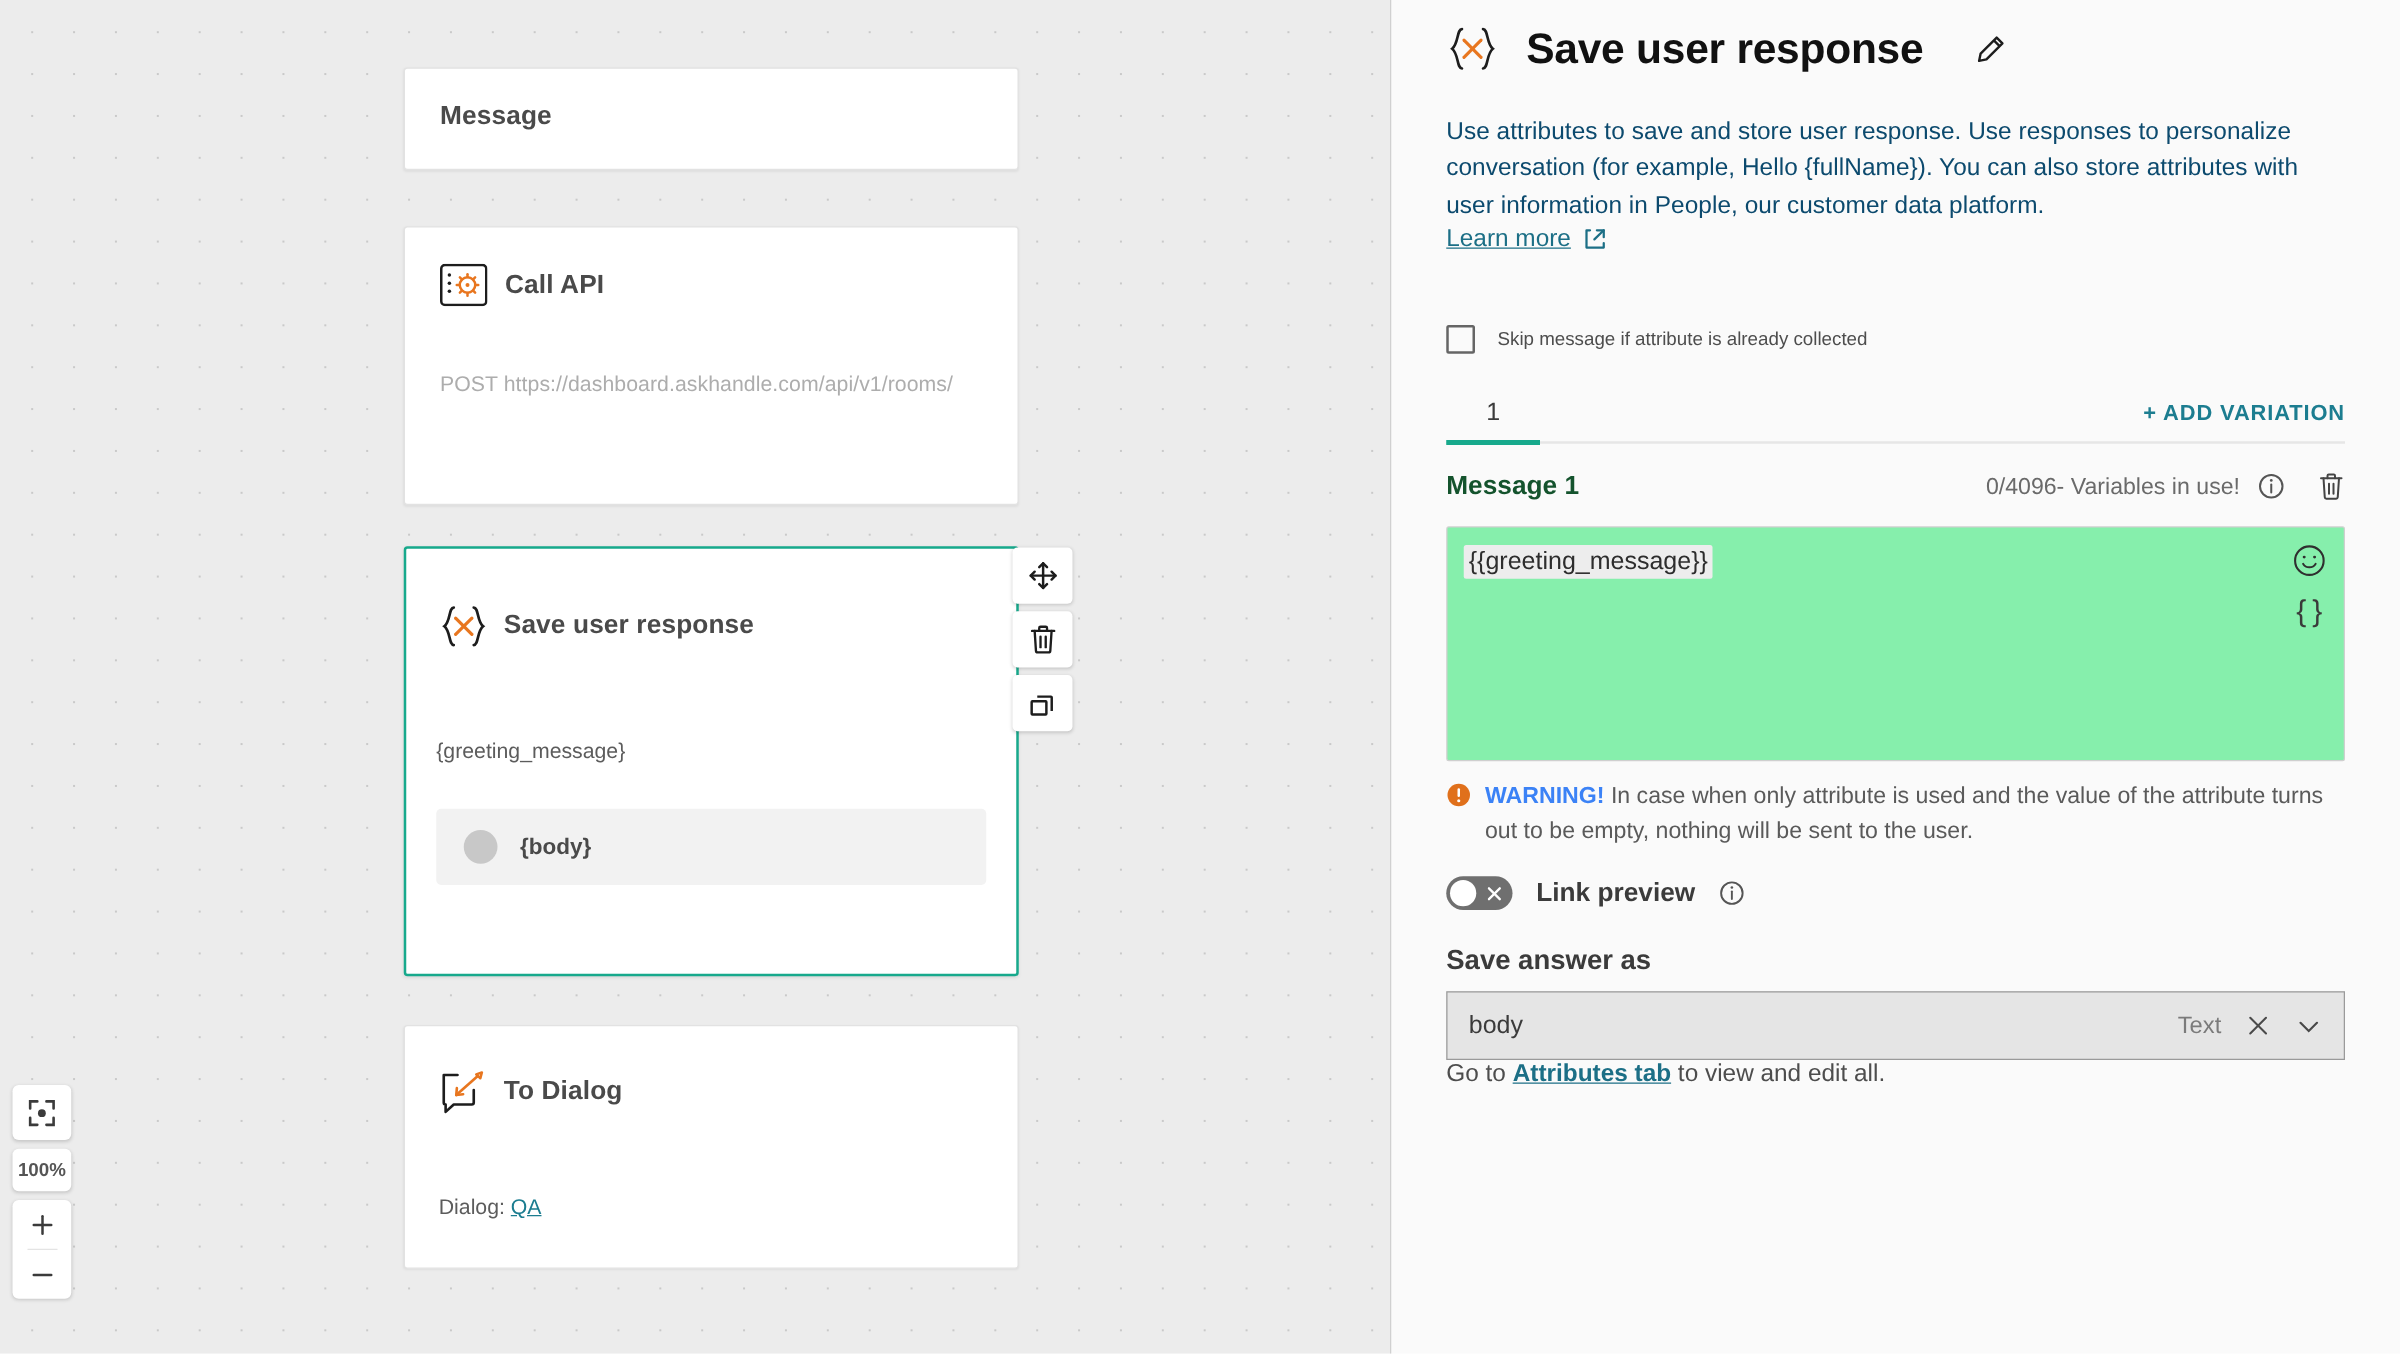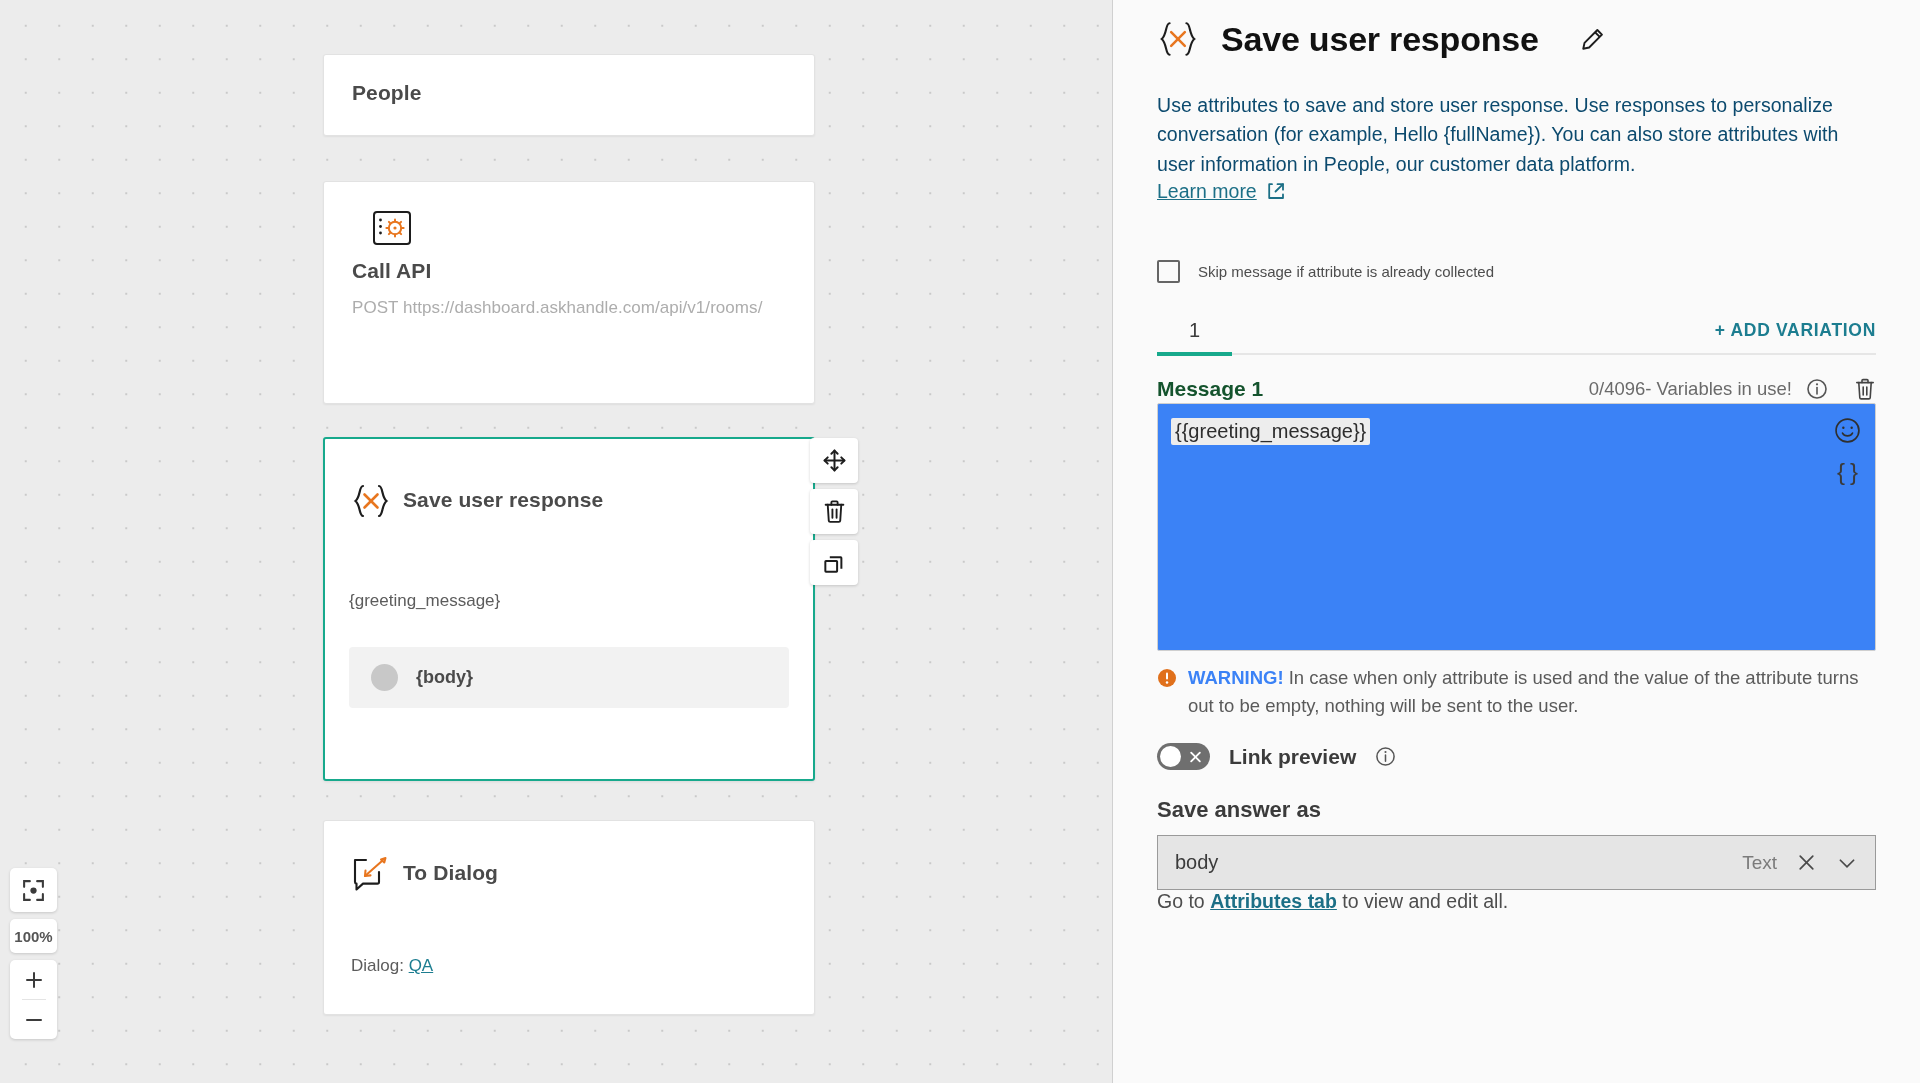--- a/index.html
+++ b/index.html
@@ -114,22 +114,22 @@
     font-size: 17.5px; font-weight: bold; color: #1c7d90; letter-spacing: .7px;
     padding-bottom: 12px;
   }
 
   .msg-head { display: flex; align-items: center; margin-top: 22px; }
   .msg-label { font-size: 21px; font-weight: bold; color: #14532d; flex: 1; }
   .msg-count { font-size: 18.5px; color: #6a6a6a; }
   .msg-icons { display: flex; align-items: center; gap: 12px; margin-left: 14px; }
 
   .textarea-wrap {
-    position: relative; margin-top: 2px;
-    height: 248px; background: #3b82f6; border: 1px solid #cfcfcf; border-radius: 2px;
+    position: relative; margin-top: 20px;
+    height: 188px; background: #86efac; border: 1px solid #cfcfcf; border-radius: 2px;
   }
   .ta-text {
     position: absolute; left: 13px; top: 14px;
     font-size: 20px; color: #2d2d2d; background: #ededed; padding: 2px 4px; border-radius: 2px;
   }
   .ta-tools { position: absolute; right: 14px; top: 13px; display: flex; flex-direction: column; gap: 16px; align-items: center;}
   .ta-braces { font-size: 24px; color: #3a3a3a; line-height: 1; }
 
   .warn { display: flex; gap: 11px; margin-top: 13px; }
   .warn-text { font-size: 18.5px; color: #5a5a5a; line-height: 1.55; }
@@ -159,25 +159,25 @@
   svg { display: block; }
 </style>
 </head>
 <body>
 
 <div id="app">
 
   <div class="canvas">
 
     <div class="card" style="left:323px; top:54px; width:492px; height:82px;">
-      <div class="card-title" style="position:absolute; left:28px; top:26px;">People</div>
+      <div class="card-title" style="position:absolute; left:28px; top:26px;">Message</div>
     </div>
 
     <div class="card" style="left:323px; top:181px; width:492px; height:223px;">
-      <div class="card-title-row" style="position:absolute; left:28px; top:29px;flex-direction:column;">
+      <div class="card-title-row" style="position:absolute; left:28px; top:29px;">
         <span class="icon-box">
           <svg width="38" height="34" viewBox="0 0 38 34">
             <rect x="1" y="1" width="36" height="32" rx="3" fill="none" stroke="#1d1d1d" stroke-width="2"></rect>
             <circle cx="7.5" cy="9" r="1.4" fill="#1d1d1d"></circle>
             <circle cx="7.5" cy="15.5" r="1.4" fill="#1d1d1d"></circle>
             <circle cx="7.5" cy="22" r="1.4" fill="#1d1d1d"></circle>
             <g transform="translate(22,17)" stroke="#e8761f" stroke-width="2" fill="none">
               <circle cx="0" cy="0" r="6.2"></circle>
               <circle cx="0" cy="0" r="1.6" fill="#e8761f" stroke="none"></circle>
               <g stroke-linecap="round">

